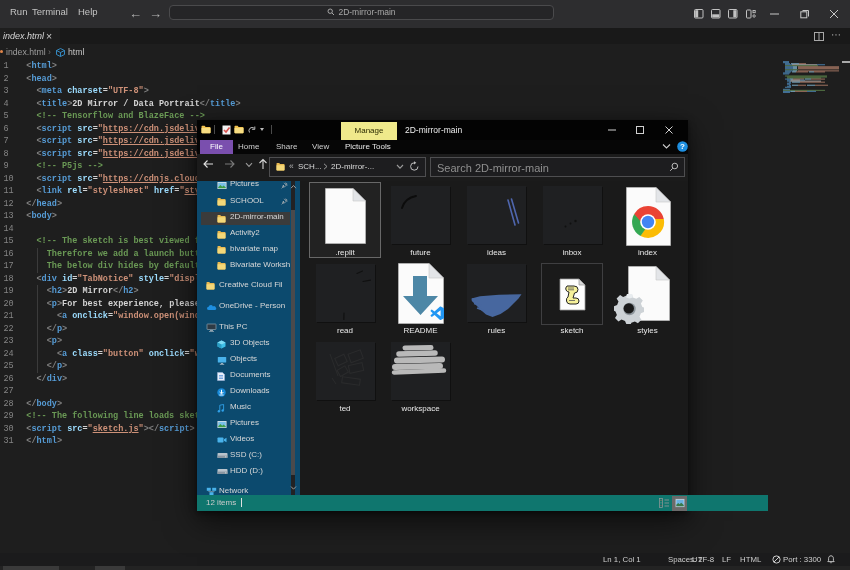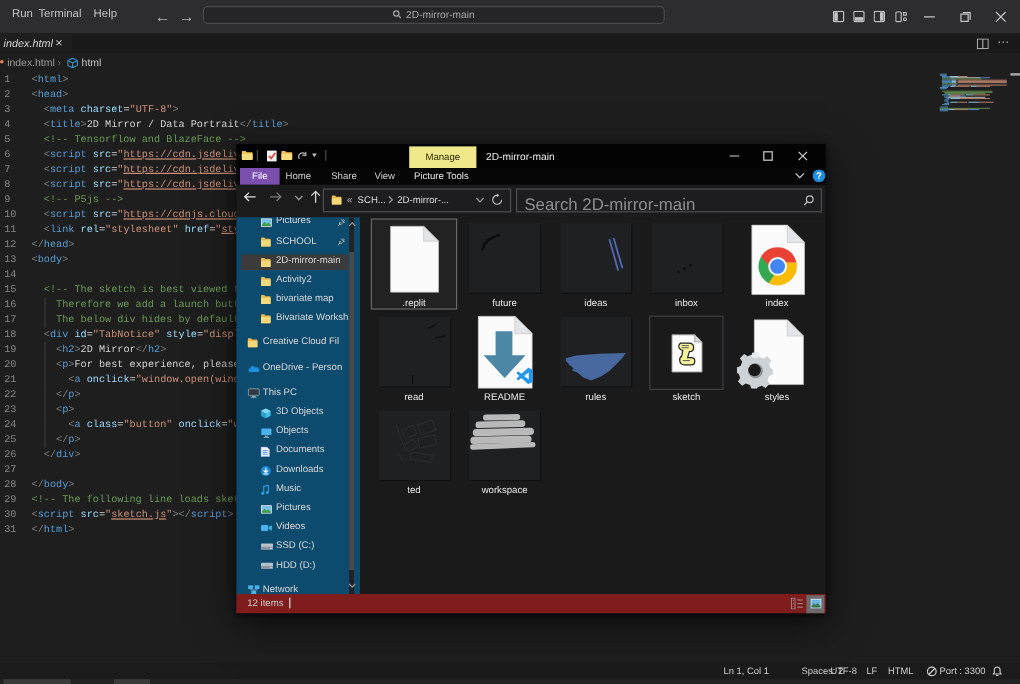--- a/index.html
+++ b/index.html
@@ -17,21 +17,21 @@
 #tabbar{position:absolute;left:0;top:28px;width:850px;height:16px;background:#191919}
 #tab1{position:absolute;left:0;top:0;width:60px;height:16px;background:#1e1e1e;color:#d6d6d6;font-size:9px;font-style:italic;line-height:16px;padding-left:3px}
 #tab1 .cl{position:absolute;left:46px;top:0;font-style:normal;font-size:10.5px;color:#c8c8c8}
 .tbic{position:absolute;top:31.5px;color:#a8a8a8;font-size:9px}
 
 #bcrumb{position:absolute;left:0;top:44px;width:850px;height:16px;background:#1e1e1e;color:#9d9d9d;font-size:8.7px;line-height:16px}
 
 #editor{position:absolute;left:0;top:57px;width:850px;height:496px;background:#1e1e1e}
 .ln{position:absolute;left:0;width:850px;height:12.5px;line-height:12.5px;font-family:"Liberation Mono",monospace;font-size:8.5px;white-space:pre}
 .ln .num{position:absolute;left:3.5px;font-style:normal;color:#858585}
-.ln .cd{position:absolute;left:26.3px;font-weight:normal}
+.ln .cd{position:absolute;left:26.3px;font-weight:bold}
 .ln i{font-style:normal}
 i.b{color:#808080}i.t{color:#569cd6}i.a{color:#9cdcfe}i.s{color:#ce9178}i.c{color:#6a9955}i.x{color:#d4d4d4}
 i.u{text-decoration:underline}
 .ig{position:absolute;left:36.9px;width:1px;height:12.5px;background:#3b3b3b}
 .mm{position:absolute;left:783px;top:61px}
 #ovr1{position:absolute;left:842px;top:60.5px;width:8px;height:2px;background:#d8d8d8;opacity:.75}
 
 #sbar{position:absolute;left:0;top:553px;width:850px;height:13px;background:#1b1b1c;color:#cfcfcf;font-size:7.8px;line-height:13px}
 #sbar span{position:absolute;top:0}
 #bstrip{position:absolute;left:0;top:566px;width:850px;height:4px;background:#232323}
@@ -41,21 +41,21 @@
 #expwin{position:absolute;left:197px;top:120px;width:491px;height:391px;background:#1a1a1a;box-shadow:0 10px 30px rgba(0,0,0,0.6),0 2px 6px rgba(0,0,0,0.5);font-family:"Liberation Sans",sans-serif}
 #exptitle{position:absolute;left:0;top:0;width:491px;height:20px;background:#030303}
 #expribbon{position:absolute;left:0;top:20px;width:491px;height:14px;background:#060606}
 .rtab{position:absolute;top:0;height:14px;line-height:14px;font-size:8px;color:#d0d0d0}
 #expaddr{position:absolute;left:0;top:34px;width:491px;height:27px;background:#1b1b1b}
 #sidebar{position:absolute;left:0;top:61px;width:103px;height:314px;background:#0c4a6e;overflow:hidden}
 .srow{font-size:8px;color:#d8d8d8;white-space:nowrap}
 #files{position:absolute;left:0;top:61px;width:491px;height:314px;background:transparent;overflow:hidden}
 .thumb{position:absolute;width:59px;height:58.5px;background:#1f2022;box-shadow:1px 1px 0 rgba(0,0,0,0.35)}
 .flabel{position:absolute;width:74px;text-align:center;font-size:8px;color:#e8e8e8;white-space:nowrap}
-#expstatus{position:absolute;left:0;top:375px;width:491px;height:16px;background:#7f1d1d}
+#expstatus{position:absolute;left:0;top:375px;width:571px;height:16px;background:#0f766e}
 </style>
 </head>
 <body>
 <div id="stage">
 
 <div id="titlebar">
   <span class="menu" style="left:10px">Run</span>
   <span class="menu" style="left:32px">Terminal</span>
   <span class="menu" style="left:78px">Help</span>
   <span class="navarr" style="left:129px">←</span>
@@ -312,21 +312,21 @@
           </svg></span>
 <span class="abs" style="left:134px;top:8px;font-size:8px;color:#dadada">2D-mirror-...</span>
 <span class="abs" style="left:199px;top:10px"><svg width="8" height="6" viewBox="0 0 8 6">
             <path d="M1 1 L4 4.2 L7 1" fill="none" stroke="#9a9a9a" stroke-width="1.1"></path>
           </svg></span>
 <span class="abs" style="left:212px;top:7px"><svg width="11" height="11" viewBox="0 0 11 11">
             <path d="M9 5.5 A3.7 3.7 0 1 1 5.5 1.8" fill="none" stroke="#bdbdbd" stroke-width="1"></path>
             <path d="M5 0.2 L7.3 1.8 L5 3.4" fill="#bdbdbd"></path>
           </svg></span>
 <div class="abs" style="left:233px;top:3px;width:255px;height:20px;background:#1d1d1f;border:1px solid #4e4e50"></div>
-<span class="abs" style="left:240px;top:8px;font-size:14px;color:#8f8f8f">Search 2D-mirror-main</span>
+<span class="abs" style="left:240px;top:8px;font-size:11px;color:#8f8f8f">Search 2D-mirror-main</span>
 <span class="abs" style="left:472px;top:8px"><svg width="10" height="10" viewBox="0 0 10 10">
             <circle cx="5.8" cy="4" r="2.8" fill="none" stroke="#bdbdbd" stroke-width="1"></circle>
             <line x1="3.7" y1="6.3" x2="1.2" y2="8.8" stroke="#bdbdbd" stroke-width="1"></line>
           </svg></span>
 </div>
 <div id="sidebar">
 <div class="abs" style="left:4px;top:30.5px;width:89px;height:13px;background:#3b3b3b"></div>
 <span class="abs" style="left:20px;top:-0.5px"><svg width="10" height="9" viewBox="0 0 10 9">
             <rect x="0.5" y="1" width="9" height="7" fill="#e8e8e8"></rect>
             <rect x="1.2" y="1.7" width="7.6" height="5.6" fill="#79c0e8"></rect>

